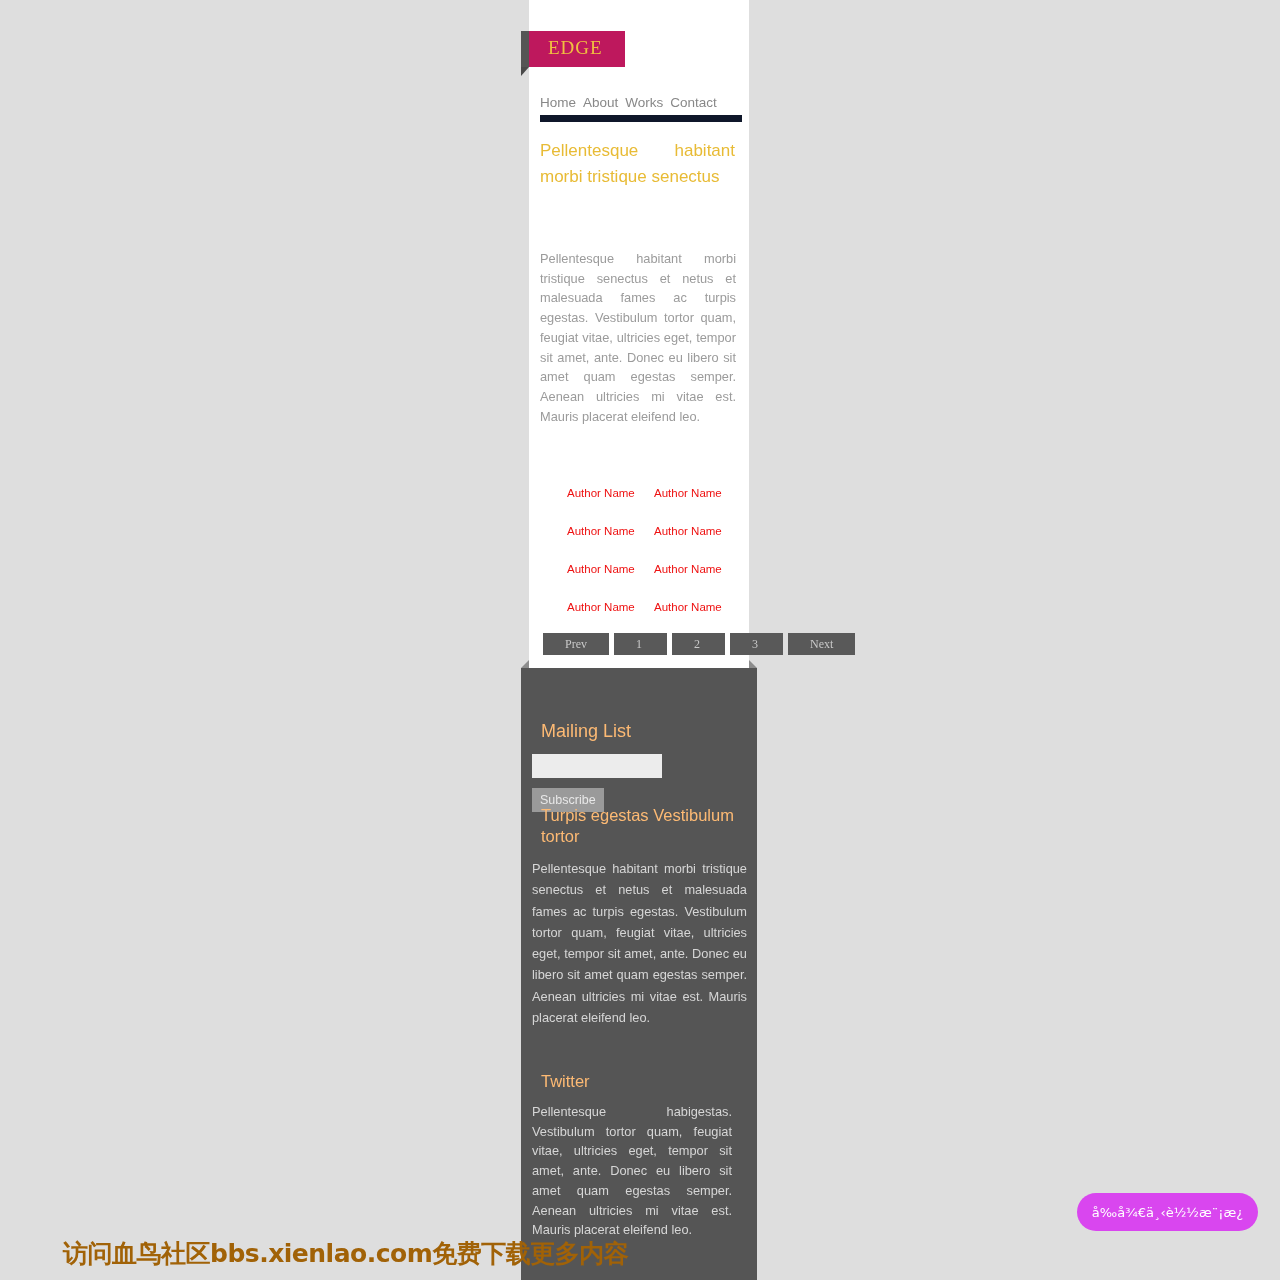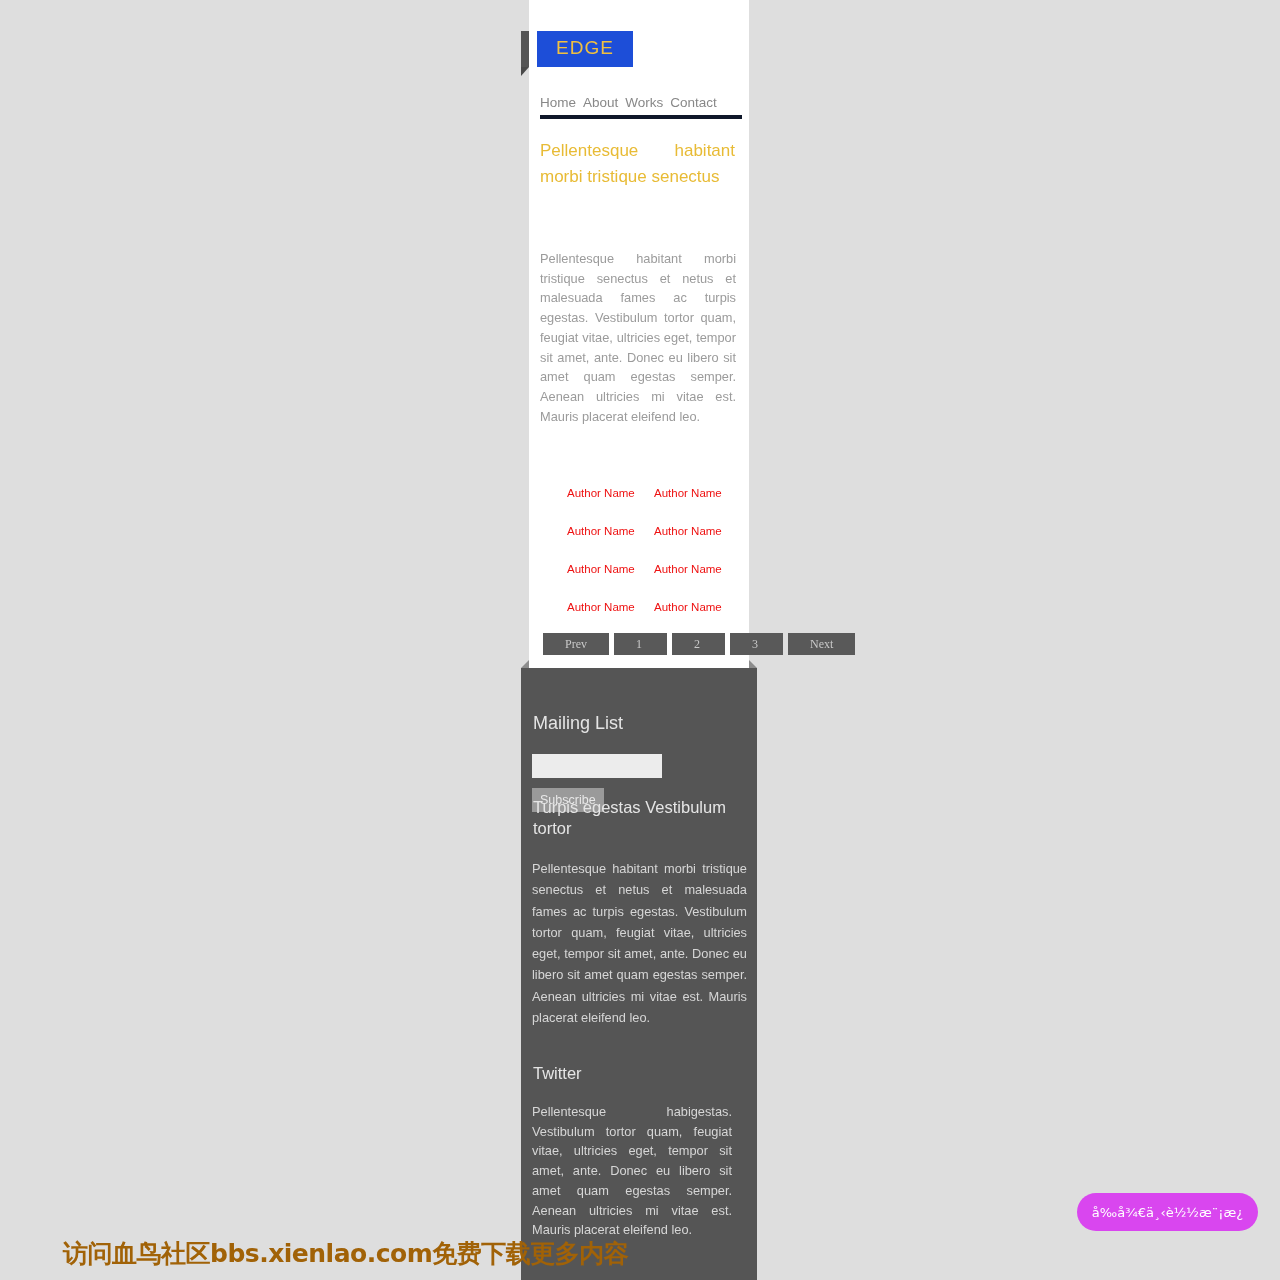--- a/index.html
+++ b/index.html
@@ -37,27 +37,28 @@
   
   #brand-ribbon {
     position: absolute;
     left: 529px;
     top: 31px;
     width: 96px;
     height: 36px;
   }
   #brand-ribbon .ribbon-body {
     position: absolute;
-    left: 8px;
+    left: 0;
     top: 0;
     width: 96px;
     height: 36px;
-    background: #1d4ed8;
+    background: #be185d;
     box-sizing: border-box;
     padding: 7px 0 0 19px;
+    font-family: Liberation Serif, serif;
   }
   #brand-ribbon .ribbon-tail-left {
     position: absolute;
     left: -8px;
     top: 0;
     width: 8px;
     height: 36px;
     background: #555555;
   }
   #brand-ribbon .ribbon-fold {
@@ -76,21 +77,21 @@
     line-height: 20px;
     display: block;
   }
 
   
   #main-nav {
     position: absolute;
     left: 540px;
     top: 93px;
     width: 202px;
-    border-bottom: 4px solid #0f172a;
+    border-bottom: 7px solid #0f172a;
     padding-bottom: 4px;
     white-space: nowrap;
   }
   #main-nav .nav-link {
     color: #888888;
     font-size: 13.5px;
     line-height: 17px;
     text-decoration: none;
     margin-right: 7px;
     display: inline-block;
@@ -192,23 +193,23 @@
     position: absolute;
     right: 0;
     top: -8px;
     width: 0;
     height: 0;
     border-left: 8px solid #8d8d8d;
     border-top: 8px solid transparent;
   }
 
   .panel-heading {
-    color: #e5e5e5;
+    color: #fdba74;
     font-weight: normal;
-    margin: 1px;
+    margin: 9px;
   }
 
   #mailing-heading {
     position: absolute;
     left: 11px;
     top: 43px;
     font-size: 18px;
     line-height: 22px;
   }
   #subscribe-form {

